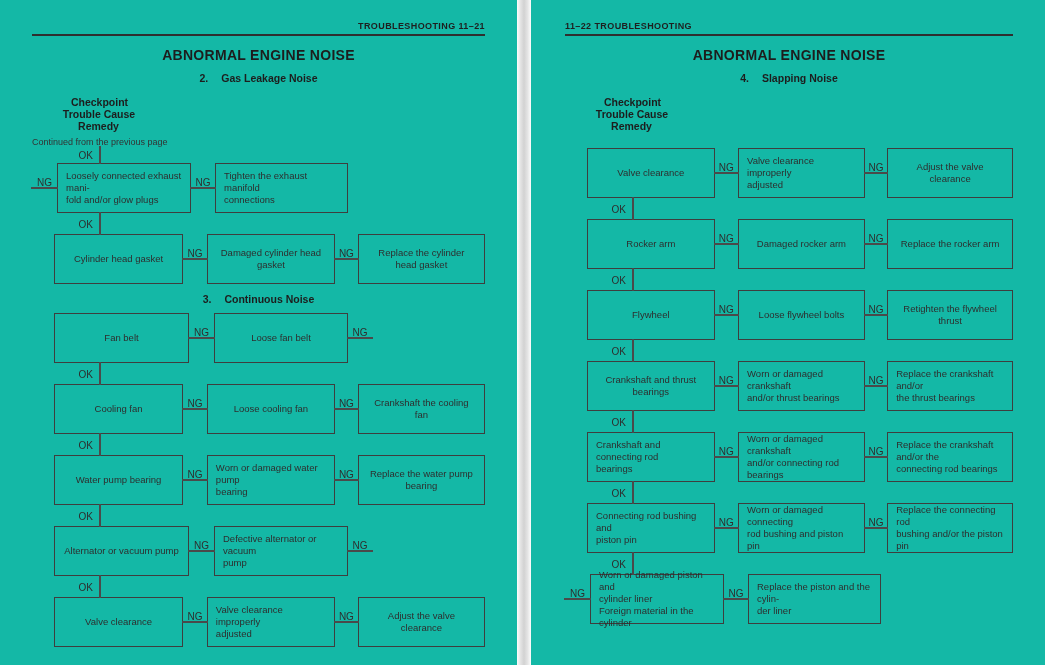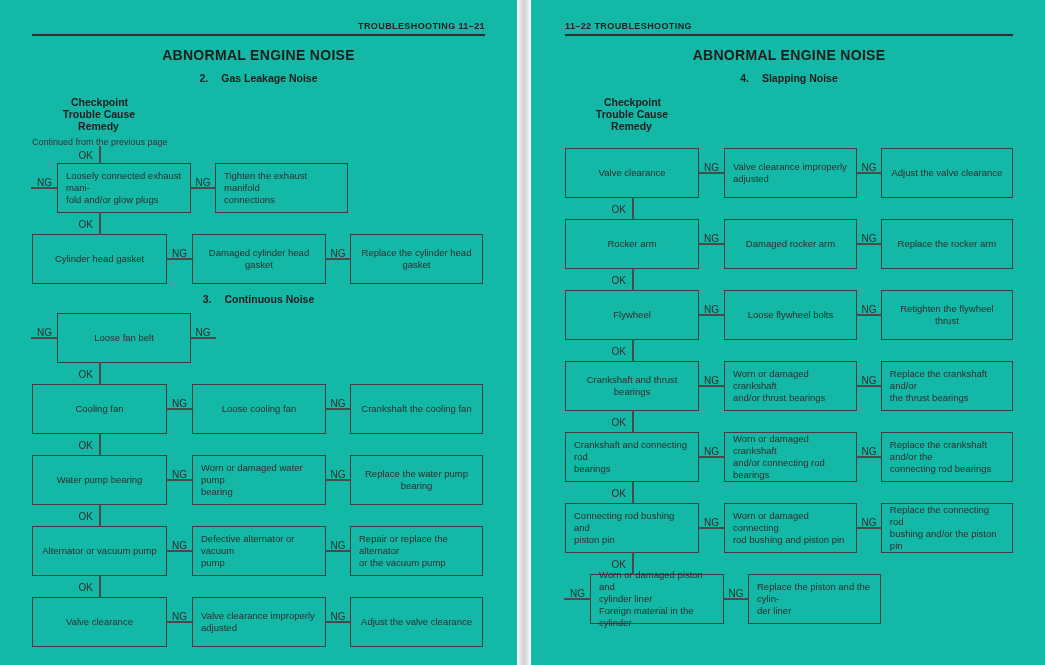--- a/index.html
+++ b/index.html
@@ -33,21 +33,21 @@
 
   .note { margin-top:5px; font-size:9px; color:#333; }
   .note:empty { display:none; }
 
   .page-right .flow { margin-top:16px; }
 
   .flow-row { display:flex; align-items:stretch; }
   .box { height:50px; border:1.5px solid #3e3e3e; display:flex; align-items:center;
          justify-content:center; text-align:center; font-size:9.5px; line-height:1.25;
          color:#2e2e2e; padding:2px 8px; white-space:pre-line; }
-  .box.checkpoint { width:135px; }
+  .box.checkpoint { width:135px;margin-left:22px; }
   .box.cause      { width:134px; }
   .box.remedy     { width:133px; }
   .box.ml { justify-content:flex-start; text-align:left; }
 
   .conn { position:relative; }
   .conn.c1 { width:25px; }
   .conn.c2 { width:24px; }
   .conn::after { content:""; position:absolute; left:-1px; right:-1px;
                  top:calc(50% - 1px); height:1.5px; background:#4a4a4a; }
   .ng-label { position:absolute; left:50%; transform:translateX(-50%);
@@ -108,20 +108,21 @@
     <div class="box cause">Damaged cylinder head gasket</div>
     <div class="conn c2">
             <span class="ng-label">NG</span>
           </div>
     <div class="box remedy">Replace the cylinder head gasket</div>
   </div>
         <div class="section-heading">
     <span class="num">3.</span><span class="txt">Continuous Noise</span>
   </div>
         <div class="flow-row">
+    <div class="box checkpoint">Fan belt</div>
     <div class="conn c1">
             <span class="ng-label">NG</span>
           </div>
     <div class="box cause">Loose fan belt</div>
     <div class="conn c2">
             <span class="ng-label">NG</span>
           </div>
   </div>
         <div class="ok-gap">
     <span class="ok-label">OK</span>
@@ -161,22 +162,20 @@
         <div class="flow-row">
     <div class="box checkpoint">Alternator or vacuum pump</div>
     <div class="conn c1">
             <span class="ng-label">NG</span>
           </div>
     <div class="box cause ml">Defective alternator or vacuum
 pump</div>
     <div class="conn c2">
             <span class="ng-label">NG</span>
           </div>
-    <div class="box remedy ml">Repair or replace the alternator
-or the vacuum pump</div>
   </div>
         <div class="ok-gap">
     <span class="ok-label">OK</span>
     <span class="ok-line"></span>
   </div>
         <div class="flow-row">
     <div class="box checkpoint">Valve clearance</div>
     <div class="conn c1">
             <span class="ng-label">NG</span>
           </div>

